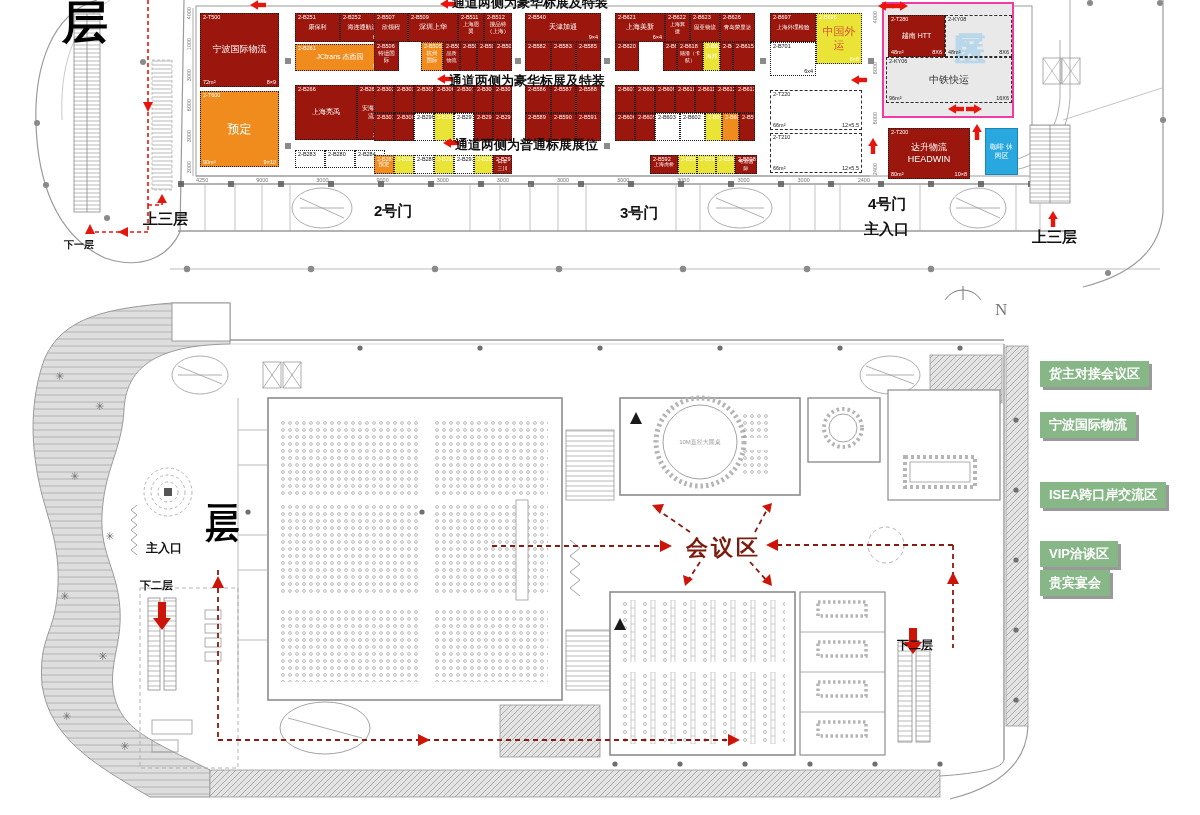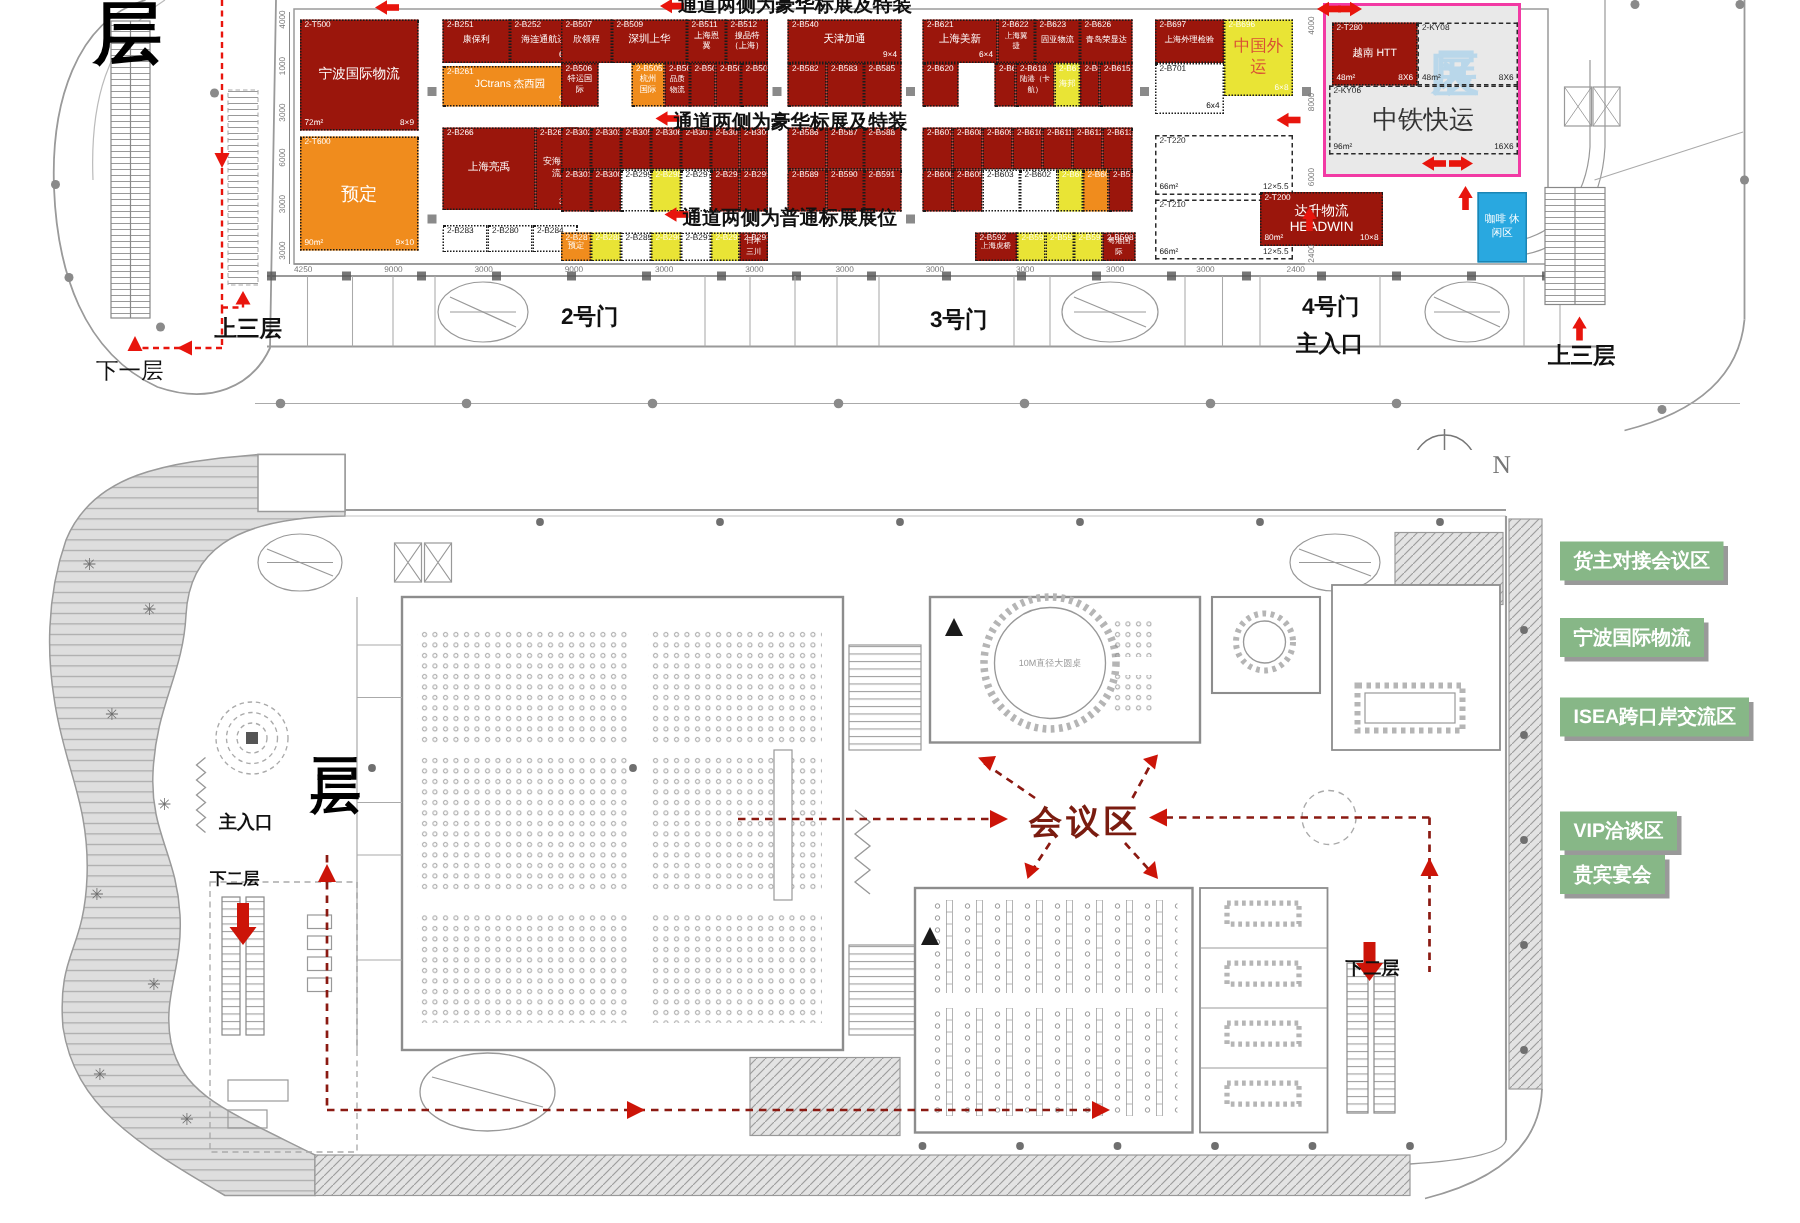--- a/index.html
+++ b/index.html
@@ -437,25 +437,25 @@
         <span class="barea">48m²</span>
         <span class="bdims">8X6</span>
       </div>
       <div class="booth dashed" style="left: 945px; top: 15px; width: 67px; height: 42px;">
         <span class="bid">2-KY08</span>
         <span class="barea">48m²</span>
         <span class="bdims">8X6</span>
       </div>
       <div class="booth dashed" style="left: 886px; top: 57px; width: 126px; height: 46px;">
         <span class="bid">2-KY06</span>
-        <span class="bname" style="font-size: 17px; color: rgb(51, 51, 51);">中铁快运</span>
+        <span class="bname" style="font-size: 10px; color: rgb(51, 51, 51);">中铁快运</span>
         <span class="barea">96m²</span>
         <span class="bdims">16X6</span>
       </div>
-      <div class="booth red" style="left: 840px; top: 128px; width: 82px; height: 36px;">
+      <div class="booth red" style="left: 888px; top: 128px; width: 82px; height: 51px;">
         <span class="bid">2-T200</span>
         <span class="bname" style="font-size: 9px;">达升物流
 HEADWIN</span>
         <span class="barea">80m²</span>
         <span class="bdims">10×8</span>
       </div>
       <div class="booth blue" style="left: 985px; top: 128px; width: 33px; height: 47px;">
         <span class="bname" style="font-size: 7px;">咖啡 休闲区</span>
       </div>
     </div>
@@ -494,21 +494,21 @@
     <g stroke="#777" fill="none" stroke-width="1">
       <circle cx="963" cy="311" r="21"></circle>
       <line x1="963" y1="286" x2="963" y2="336"></line>
       <line x1="938" y1="311" x2="963" y2="311"></line>
       <line x1="963" y1="311" x2="998" y2="311" stroke-width="4" stroke="#555"></line>
     </g>
   </svg>
 
   <div class="lbl floor-big" style="left:62px;top:-8px;">层</div>
   <div class="lbl" style="left:143px;top:210px;font-size:15px;font-weight:bold;">上三层</div>
-  <div class="lbl" style="left:64px;top:238px;font-size:15px;font-weight:normal;">下一层</div>
+  <div class="lbl" style="left:64px;top:238px;font-size:10px;font-weight:bold;">下一层</div>
   <div class="lbl" style="left:1032px;top:228px;font-size:15px;font-weight:bold;">上三层</div>
   <div class="lbl aisle" style="left:452px;top:-6px;font-size:13px;">通道两侧为豪华标展及特装</div>
   <div class="lbl aisle" style="left:449px;top:72px;font-size:13px;">通道两侧为豪华标展及特装</div>
   <div class="lbl aisle" style="left:455px;top:136px;font-size:13px;">通道两侧为普通标展展位</div>
   <div class="lbl door" style="left:374px;top:202px;font-size:15px;">2号门</div>
   <div class="lbl door" style="left:620px;top:204px;font-size:15px;">3号门</div>
   <div class="lbl door" style="left:868px;top:195px;font-size:15px;">4号门</div>
   <div class="lbl door" style="left:864px;top:220px;font-size:15px;">主入口</div>
   <div class="lbl" style="left:995px;top:300px;font-size:17px;color:#777;font-family:'Liberation Serif',serif;">N</div>
   <div class="hdim" style="left:196px;top:177px;width:674px;" id="dims-bottom">
@@ -723,18 +723,18 @@
 
   <div class="lbl floor-vert" style="left:203px;top:478px;">三层</div>
   <div class="lbl" style="left:146px;top:540px;font-size:12px;font-weight:bold;">主入口</div>
   <div class="lbl" style="left:140px;top:578px;font-size:11px;font-weight:bold;">下二层</div>
   <div class="lbl" style="left:897px;top:637px;font-size:12px;font-weight:bold;">下二层</div>
   <div class="lbl conf" style="left:686px;top:533px;">会议区</div>
   <div class="lbl tiny-gray" style="left:670px;top:438px;width:60px;text-align:center;white-space:normal;">10M直径大圆桌</div>
   <div id="legend">
       <div class="legend-item" style="top: 361px;">货主对接会议区</div>
       <div class="legend-item" style="top: 412px;">宁波国际物流</div>
-      <div class="legend-item" style="top: 465px;">ISEA跨口岸交流区</div>
+      <div class="legend-item" style="top: 482px;">ISEA跨口岸交流区</div>
       <div class="legend-item" style="top: 518px; margin-top: 23px;">VIP洽谈区</div>
       <div class="legend-item" style="top: 570px;">贵宾宴会</div>
     </div>
 
 </div>
 
 </body></html>

